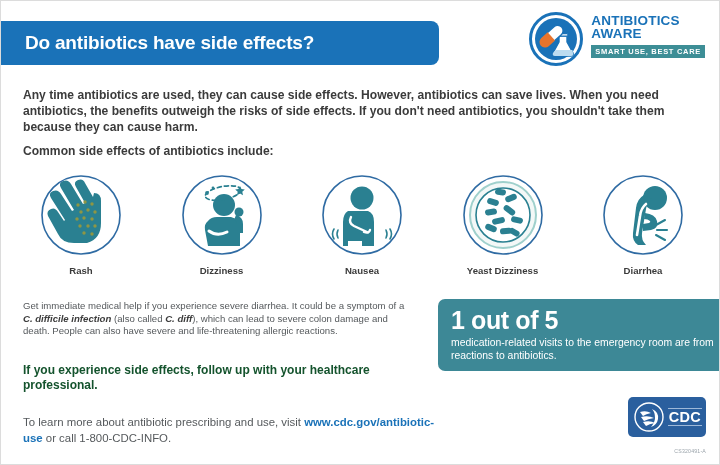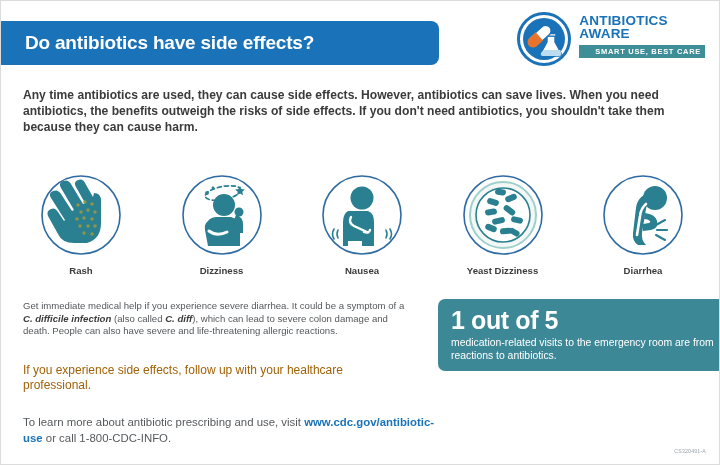--- a/index.html
+++ b/index.html
@@ -49,21 +49,21 @@
     line-height: 12.5px;
     letter-spacing: 0.2px;
   }
   .baa-tag {
     margin-top: 3px;
     background: #3d8e96;
     color: #ffffff;
     font-size: 7.5px;
     font-weight: bold;
     letter-spacing: 0.7px;
-    padding: 2px 4px 2px 16px;
+    padding: 2px 4px 2px 4px;
     display: inline-block;
   }
 
   
   .intro {
     position: absolute;
     left: 22px; top: 86px;
     width: 660px;
     color: #3b3b3b;
     font-size: 12.1px;
@@ -108,24 +108,24 @@
     color: #55595c;
     font-size: 9.6px;
     line-height: 12.6px;
   }
   .warn b { font-weight: bold; font-style: italic; color: #3b3b3b; }
 
   .follow {
     position: absolute;
     left: 22px; top: 362px;
     width: 390px;
-    color: #a16207;
+    color: #14532d;
     font-size: 12px;
     line-height: 14.5px;
-    font-weight: normal;
+    font-weight: bold;
   }
 
   .learn {
     position: absolute;
     left: 22px; top: 413px;
     width: 430px;
     color: #55595c;
     font-size: 11.4px;
     line-height: 16px;
   }
@@ -209,20 +209,21 @@
       </g>
     </svg>
     <div class="baa-text">
       <div class="baa-line">ANTIBIOTICS</div>
       <div class="baa-line">AWARE</div>
       <div class="baa-tag">SMART USE, BEST CARE</div>
     </div>
   </div>
 
   <div class="intro">Any time antibiotics are used, they can cause side effects. However, antibiotics can save lives. When you need antibiotics, the benefits outweigh the risks of side effects. If you don't need antibiotics, you shouldn't take them because they can cause harm.</div>
+  <div class="intro-sub">Common side effects of antibiotics include:</div>
 
   <div class="icon-row">
 
     <div class="icon-cell">
       <svg class="icon-circle" viewBox="0 0 88 88">
         <circle cx="44" cy="44" r="39" fill="none" stroke="#2f6ba3" stroke-width="1.6"></circle>
         <g fill="#2a8091">
           <path d="M57 22 q7 0 7 8 l0 22 q0 16 -14 20 l-13 0 q-12 0 -16 -9 l-10 -18 q-2 -5 3 -7 q4 -2 7 3 l6 9 l1 -1 l-14 -22 q-3 -5 2 -7 q5 -2 8 3 l11 17 l2 -1 l-13 -22 q-3 -5 2 -7 q5 -2 8 3 l12 20 l2 -1 l-9 -16 q-3 -5 2 -7 q5 -2 7 3 l8 14 Z"></path>
         </g>
         <g fill="#8f9644">
@@ -336,16 +337,28 @@
 
   <div class="learn">
     <span>To learn more about antibiotic prescribing and use, visit </span><a href="#">www.cdc.gov/antibiotic-use</a><span> or call 1-800-CDC-INFO.</span>
   </div>
 
   <div class="stat">
     <div class="stat-big">1 out of 5</div>
     <div class="stat-sub">medication-related visits to the emergency room are from reactions to antibiotics.</div>
   </div>
 
+  <div class="cdc-logo">
+    <svg class="cdc-seal" viewBox="0 0 34 34">
+      <circle cx="17" cy="17" r="14" fill="none" stroke="#ffffff" stroke-width="1.4"></circle>
+      <g fill="#ffffff">
+        <path d="M8 12 q6 -2 11 1 q-5 1 -8 3 Z"></path>
+        <path d="M9 17 q7 -2 13 1 q-6 1 -10 3 Z"></path>
+        <path d="M11 22 q7 -2 12 1 q-6 1 -9 3 Z"></path>
+        <path d="M20 9 q7 3 6 10 q-1 6 -7 8 q4 -5 4 -9 q0 -6 -3 -9 Z"></path>
+      </g>
+    </svg>
+    <div class="cdc-word">CDC</div>
+  </div>
 
   <div class="pub-code">CS320491-A</div>
 
 </div>
 
 </body></html>

